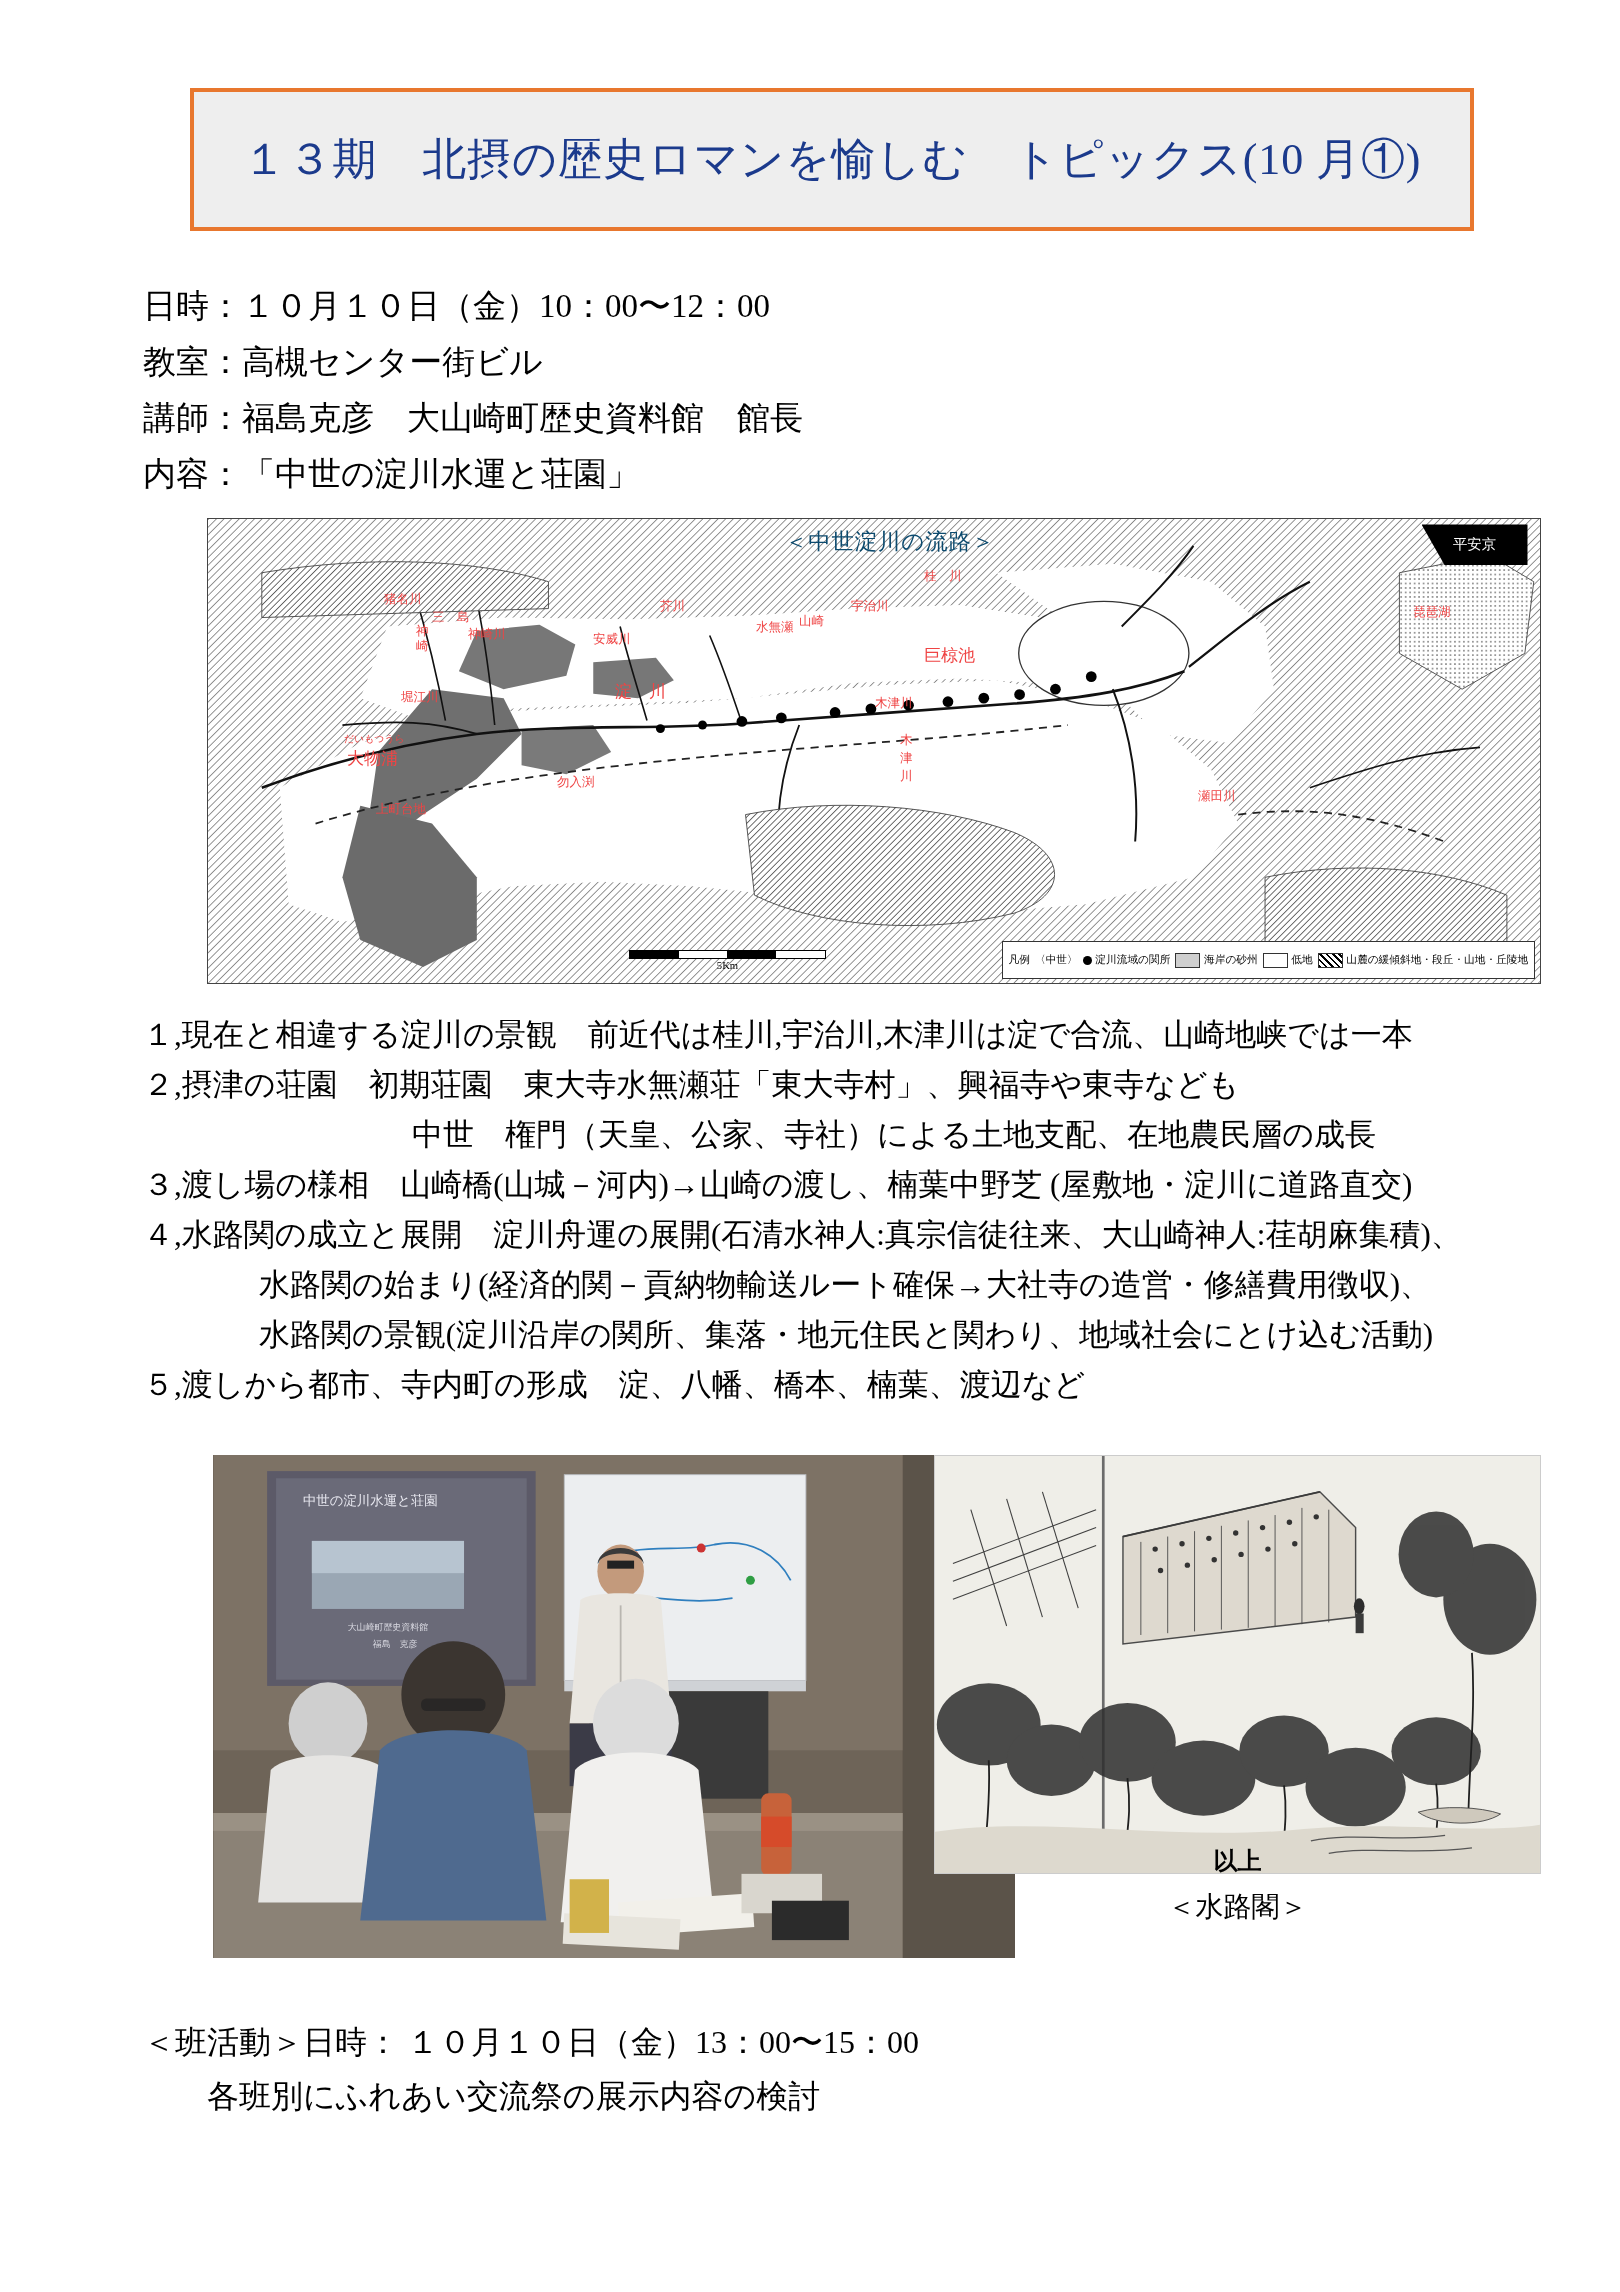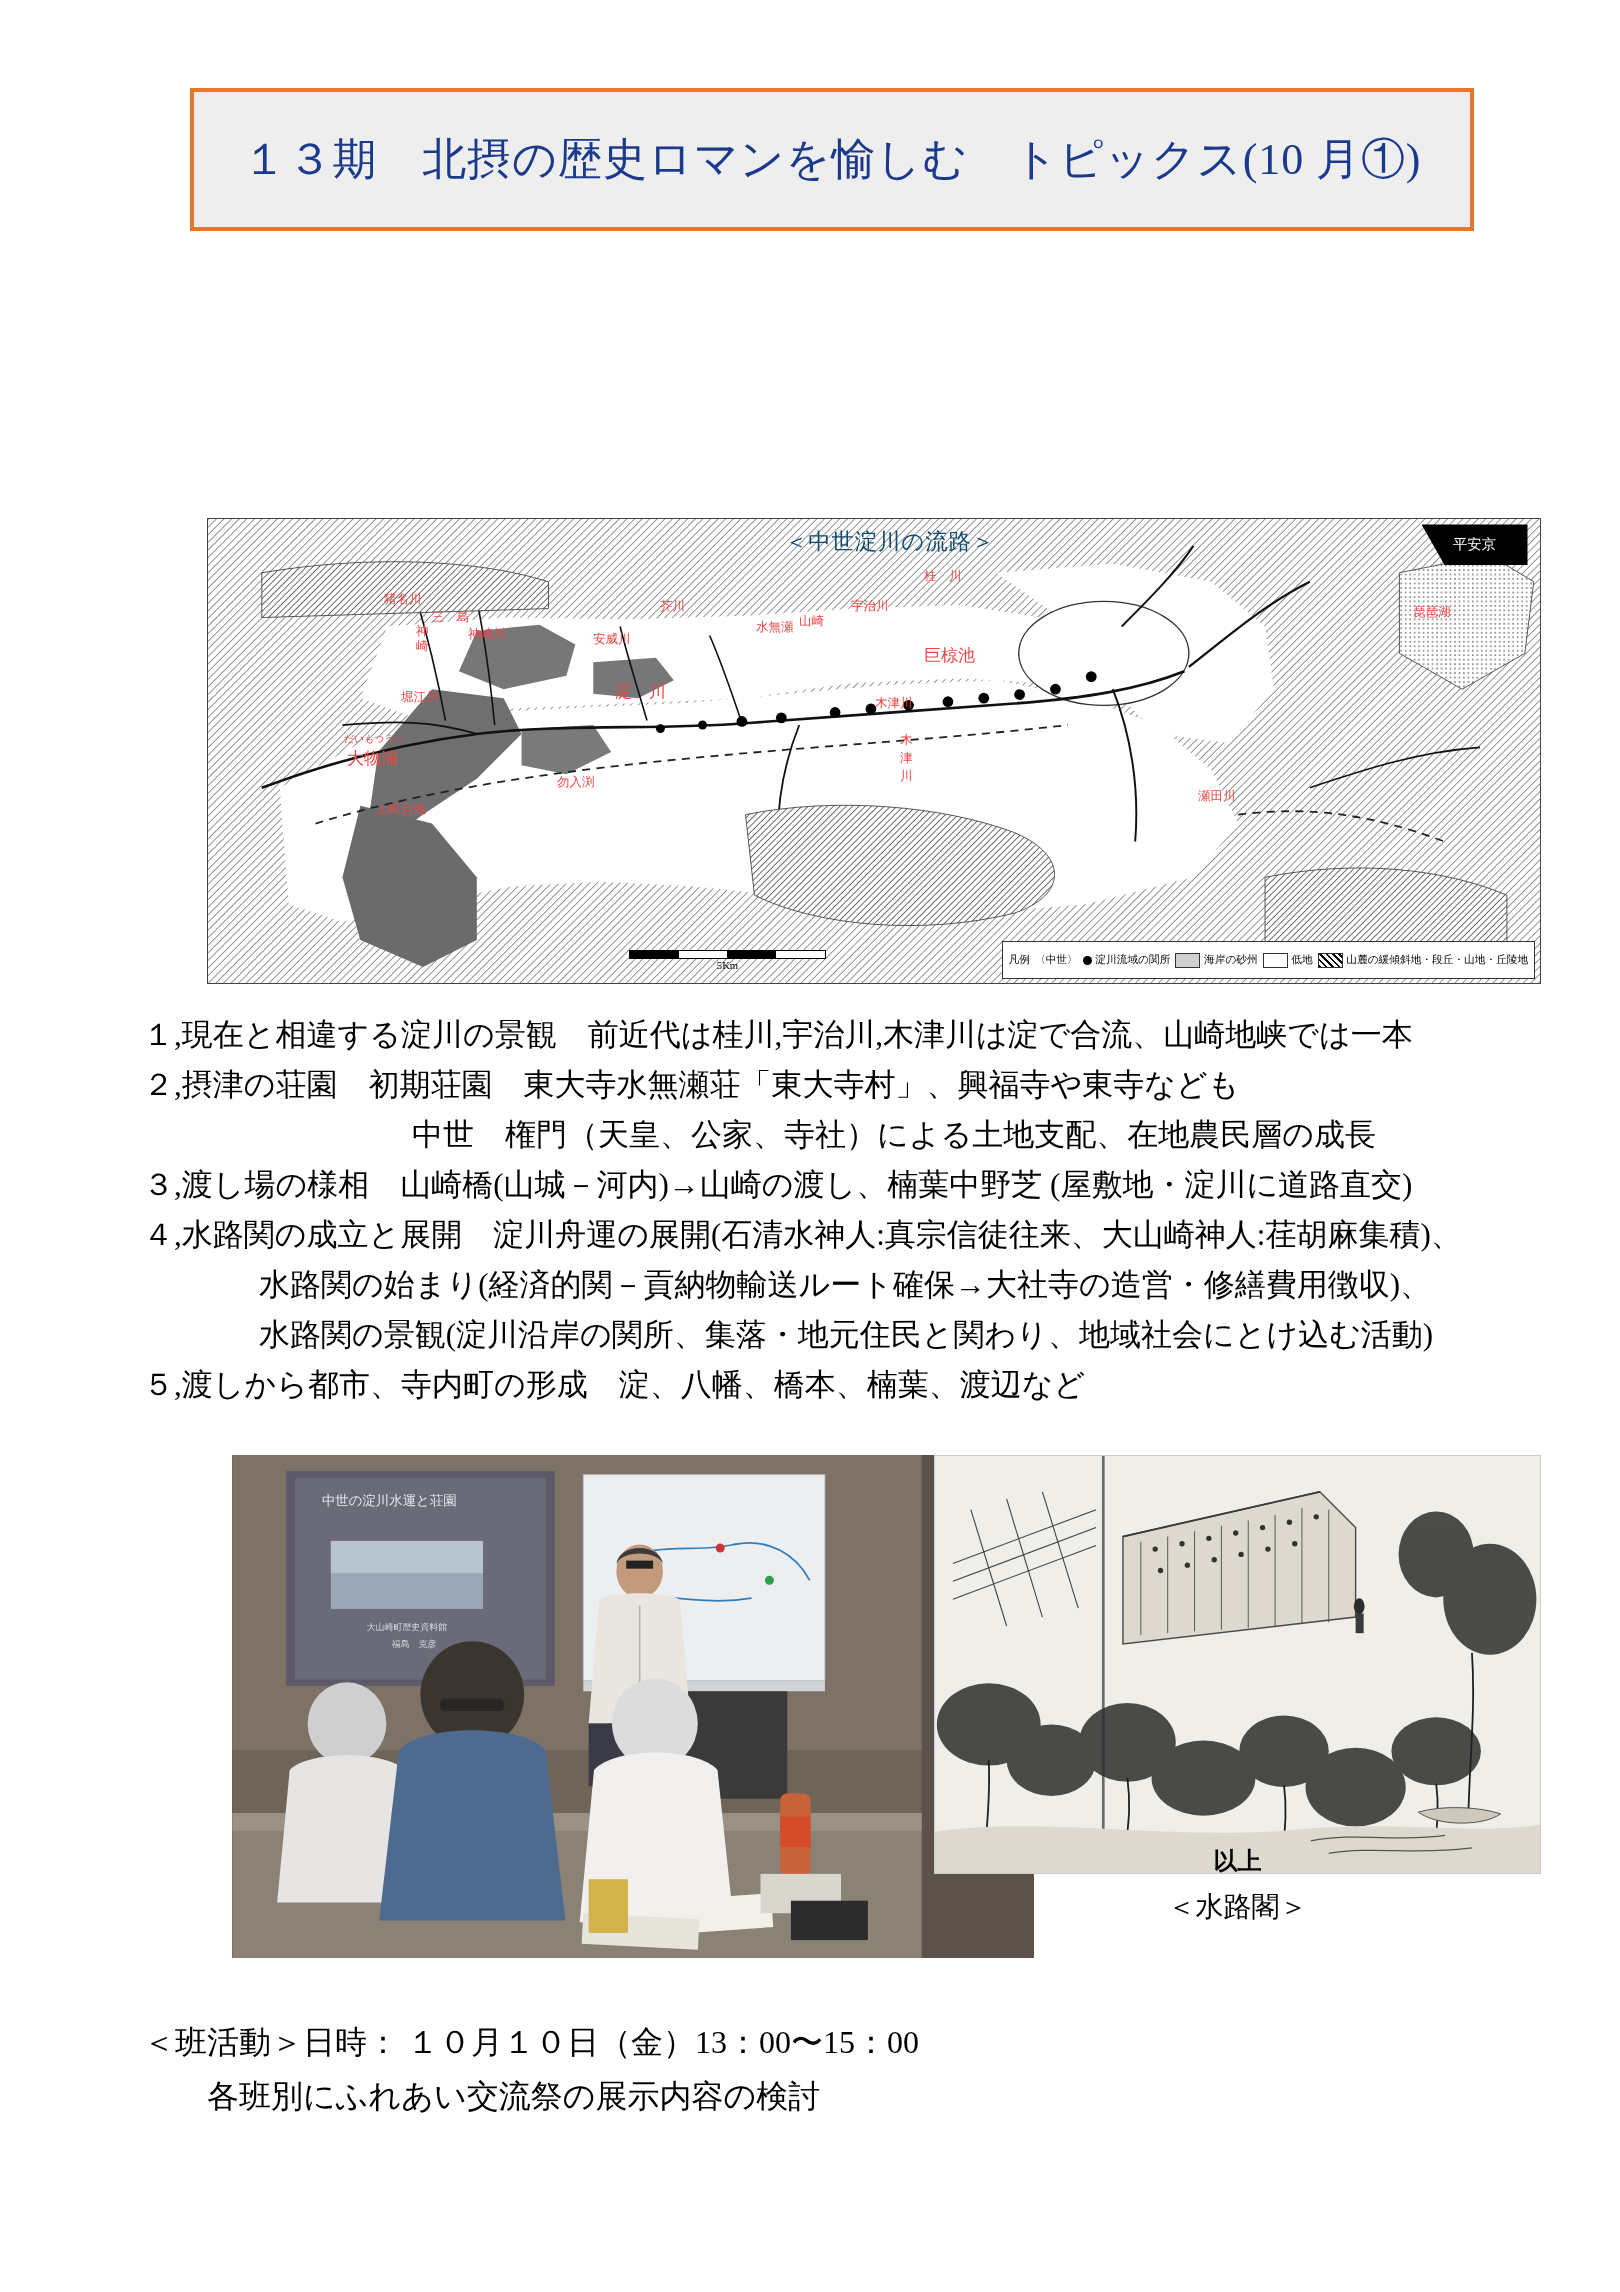--- a/index.html
+++ b/index.html
@@ -160,21 +160,20 @@
 
   
   .photo-left {
     position: absolute;
     left: 213px;
     top: 1455px;
     width: 802px;
     height: 503px;
     overflow: hidden;
     background: #5b5349;
-    margin-left: 19px;
   }
   .photo-right {
     position: absolute;
     left: 934px;
     top: 1455px;
     width: 607px;
     height: 419px;
     overflow: hidden;
     background: #efeee9;
     border: 0.9px solid #ccc;
@@ -214,20 +213,26 @@
 </style>
 </head>
 <body>
 
 <div class="page">
 
   <div class="title-banner">
     <div class="title-text">１３期　北摂の歴史ロマンを愉しむ　トピックス(10 月①)</div>
   </div>
 
+  <div class="info-block">
+    <div class="info-line">日時：１０月１０日（金）10：00〜12：00</div>
+    <div class="info-line">教室：高槻センター街ビル</div>
+    <div class="info-line">講師：福島克彦　大山崎町歴史資料館　館長</div>
+    <div class="info-line">内容：「中世の淀川水運と荘園」</div>
+  </div>
 
   <div class="map-figure">
     <div class="map-caption">＜中世淀川の流路＞</div>
     <div class="map-corner">平安京</div>
 
     <svg class="map-svg" width="1333" height="464" viewBox="0 0 1488 518">
       <defs>
         <pattern id="hatch" width="6" height="6" patternUnits="userSpaceOnUse" patternTransform="rotate(45)">
           <rect width="6" height="6" fill="#ffffff"></rect>
           <line x1="0" y1="0" x2="0" y2="6" stroke="#555" stroke-width="1.4"></line>

